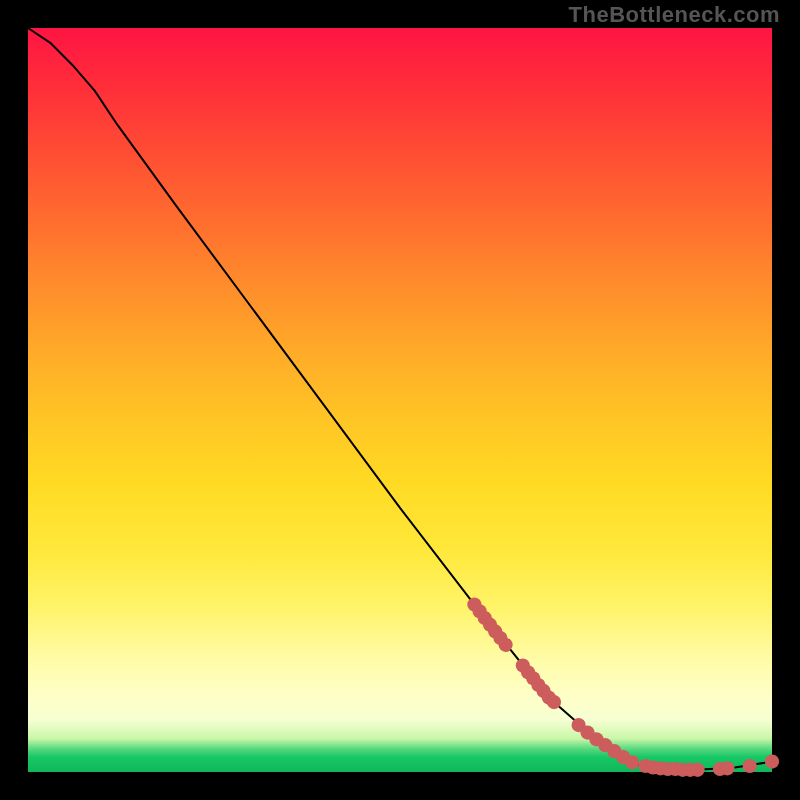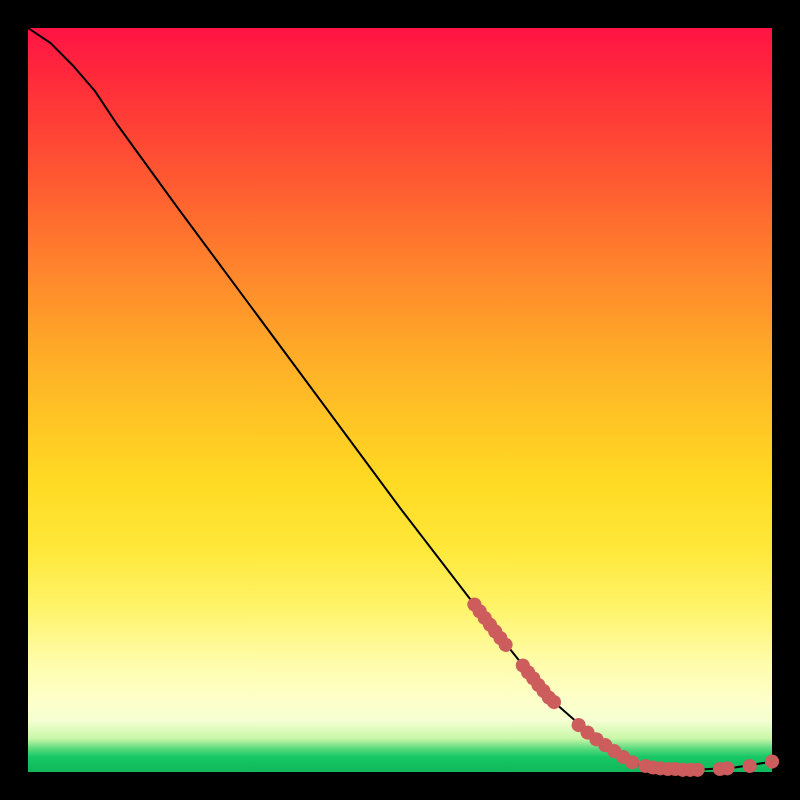--- a/index.html
+++ b/index.html
@@ -73,20 +73,21 @@
   .dot {
     fill: #cd5c5c;
     stroke: none;
   }
 </style>
 </head>
 <body>
 
 <div class="stage">
 
+  <div class="watermark">TheBottleneck.com</div>
 
   <div class="plot">
     <svg id="plot-svg" viewBox="0 0 744 744">
       <path id="curve-path" class="curve" d="M0.0 0.0 L22.3 14.9 L44.6 37.2 L67.0 63.2 L89.3 96.7 L148.8 178.6 L223.2 279.0 L297.6 379.4 L372.0 479.9 L446.4 576.6 L520.8 669.6 L580.3 721.7 L610.1 736.6 L639.8 741.0 L669.6 741.8 L706.8 739.5 L744.0 733.6 "></path>
       <g id="dots-group">
           <circle cx="446.4" cy="576.6" r="7.1" class="dot"></circle>
           <circle cx="451.6" cy="583.3" r="7.1" class="dot"></circle>
           <circle cx="456.8" cy="590.0" r="7.1" class="dot"></circle>
           <circle cx="462.0" cy="596.7" r="7.1" class="dot"></circle>
           <circle cx="467.2" cy="603.4" r="7.1" class="dot"></circle>

